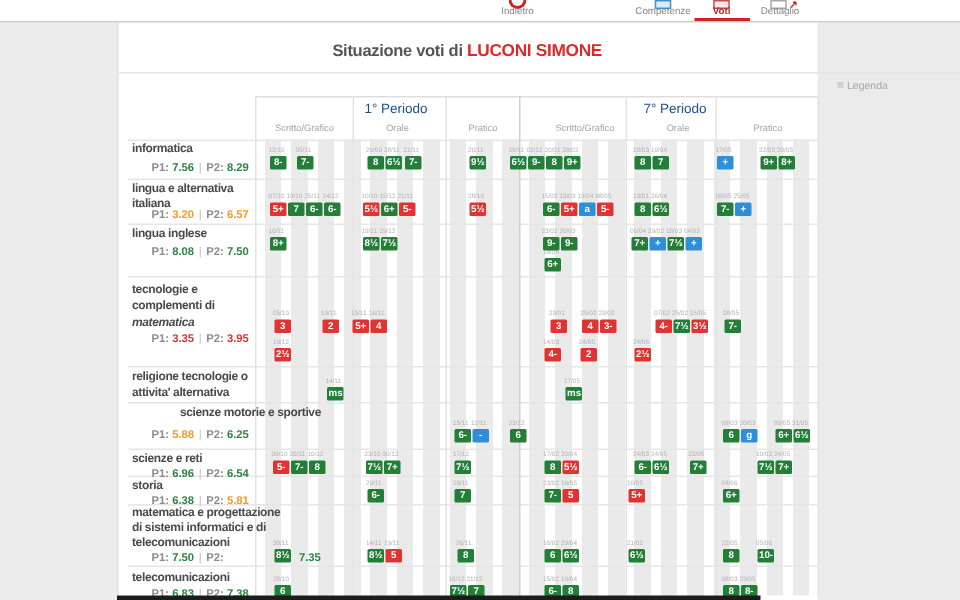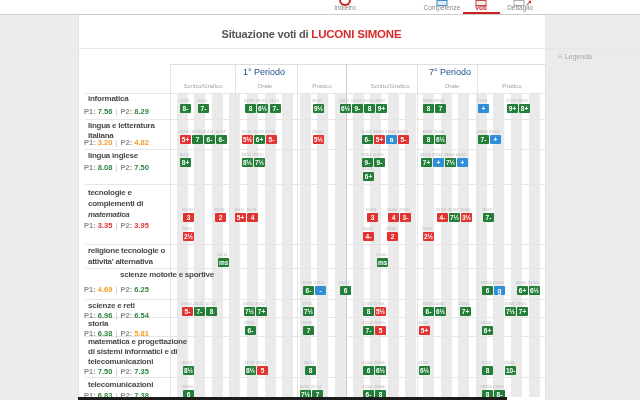--- a/index.html
+++ b/index.html
@@ -37,21 +37,21 @@
   .col-header{position:absolute;top:82px;width:70px;transform:translateX(-50%);text-align:center;font-size:6.2px;color:#a3a3a3;white-space:nowrap;}
   
   #stripes{left:170px;top:93px;width:375px;height:304px;
     background:repeating-linear-gradient(90deg,transparent 0px,transparent 6.6px,#eaeaea 6.6px,#eaeaea 17.6px);}
   .vline{position:absolute;top:64px;height:333px;width:1px;background:#e3e3e3;}
   .vline.strong{background:#cfcfcf;}
   .hline{position:absolute;left:85px;width:460px;height:1px;background:#e6e6e6;}
   #grid-top{left:170px;top:64px;width:375px;height:1px;background:#dddddd;}
   
   .subject{position:absolute;left:88px;width:84px;font-size:8px;font-weight:bold;color:#4a4a4a;letter-spacing:-0.25px;white-space:nowrap;z-index:3;}
-  .avg{position:absolute;left:84px;font-size:7.5px;font-weight:bold;color:#8c8c8c;white-space:nowrap;z-index:3;}
+  .avg{position:absolute;left:101px;font-size:7.5px;font-weight:bold;color:#8c8c8c;white-space:nowrap;z-index:3;}
   .avg .sep{color:#bdbdbd;font-weight:normal;padding:0 1px;}
   .chip{position:absolute;height:9px;min-width:9px;padding:0 1px;border-radius:1px;
     color:#ffffff;font-size:6.5px;font-weight:bold;line-height:9.5px;text-align:center;z-index:4;white-space:nowrap;}
   .chip-date{position:absolute;font-size:5px;color:#b3b3b3;white-space:nowrap;z-index:3;
     transform:scale(0.85);transform-origin:left bottom;}
 </style>
 </head>
 <body>
 
 <div class="abs" id="left-strip"></div>
@@ -135,23 +135,23 @@
     <div class="chip-date" style="left: 422px; top: 97px;">18/03</div>
     <div class="chip" style="left: 423px; top: 104px; background: rgb(35, 127, 56);">8</div>
     <div class="chip-date" style="left: 434px; top: 97px;">19/04</div>
     <div class="chip" style="left: 435px; top: 104px; background: rgb(35, 127, 56);">7</div>
     <div class="chip-date" style="left: 477px; top: 97px;">17/05</div>
     <div class="chip" style="left: 478px; top: 104px; background: rgb(46, 142, 216);">+</div>
     <div class="chip-date" style="left: 506px; top: 97px;">22/03</div>
     <div class="chip" style="left: 507px; top: 104px; background: rgb(35, 127, 56);">9+</div>
     <div class="chip-date" style="left: 518px; top: 97px;">29/05</div>
     <div class="chip" style="left: 519px; top: 104px; background: rgb(35, 127, 56);">8+</div>
-    <div class="subject" style="top: 121px;">lingua e letteratura</div>
+    <div class="subject" style="top: 121px;">lingua e alternativa</div>
     <div class="subject" style="top: 131px;">italiana</div>
-    <div class="avg" style="top: 138px;"><span>P1: </span><span style="color: rgb(245, 155, 34);">3.20</span><span class="sep">  | </span><span>P2: </span><span style="color: rgb(245, 155, 34);">4.82</span></div>
+    <div class="avg" style="top: 138px;"><span>P1: </span><span style="color: rgb(245, 155, 34);">3.20</span><span class="sep">  | </span><span>P2: </span><span style="color: rgb(245, 155, 34);">6.57</span></div>
     <div class="chip-date" style="left: 179px; top: 128px;">07/10</div>
     <div class="chip" style="left: 180px; top: 135px; background: rgb(226, 51, 51);">5+</div>
     <div class="chip-date" style="left: 191px; top: 128px;">19/10</div>
     <div class="chip" style="left: 192px; top: 135px; background: rgb(35, 127, 56);">7</div>
     <div class="chip-date" style="left: 203px; top: 128px;">25/11</div>
     <div class="chip" style="left: 204px; top: 135px; background: rgb(35, 127, 56);">6-</div>
     <div class="chip-date" style="left: 215px; top: 128px;">14/12</div>
     <div class="chip" style="left: 216px; top: 135px; background: rgb(35, 127, 56);">6-</div>
     <div class="chip-date" style="left: 241px; top: 128px;">10/10</div>
     <div class="chip" style="left: 242px; top: 135px; background: rgb(226, 51, 51);">5½</div>
@@ -233,21 +233,21 @@
     <div class="chip" style="left: 387px; top: 232px; background: rgb(226, 51, 51);">2</div>
     <div class="chip-date" style="left: 422px; top: 225px;">24/05</div>
     <div class="chip" style="left: 423px; top: 232px; background: rgb(226, 51, 51);">2½</div>
     <div class="subject" style="top: 246px;">religione tecnologie o</div>
     <div class="subject" style="top: 257px;">attivita' alternativa</div>
     <div class="chip-date" style="left: 217px; top: 251px;">14/11</div>
     <div class="chip" style="left: 218px; top: 258px; background: rgb(35, 127, 56);">ms</div>
     <div class="chip-date" style="left: 376px; top: 251px;">17/05</div>
     <div class="chip" style="left: 377px; top: 258px; background: rgb(35, 127, 56);">ms</div>
     <div class="subject" style="top: 270px; margin-left: 32px;">scienze motorie e sportive</div>
-    <div class="avg" style="top: 285px;"><span>P1: </span><span style="color: rgb(245, 155, 34);">4.69</span><span class="sep">  | </span><span>P2: </span><span style="color: rgb(46, 133, 64);">6.25</span></div>
+    <div class="avg" style="top: 285px;"><span>P1: </span><span style="color: rgb(245, 155, 34);">5.88</span><span class="sep">  | </span><span>P2: </span><span style="color: rgb(46, 133, 64);">6.25</span></div>
     <div class="chip-date" style="left: 302px; top: 279px;">15/11</div>
     <div class="chip" style="left: 303px; top: 286px; background: rgb(35, 127, 56);">6-</div>
     <div class="chip-date" style="left: 314px; top: 279px;">12/11</div>
     <div class="chip" style="left: 315px; top: 286px; background: rgb(46, 142, 216);">-</div>
     <div class="chip-date" style="left: 339px; top: 279px;">23/12</div>
     <div class="chip" style="left: 340px; top: 286px; background: rgb(35, 127, 56);">6</div>
     <div class="chip-date" style="left: 481px; top: 279px;">09/03</div>
     <div class="chip" style="left: 482px; top: 286px; background: rgb(35, 127, 56);">6</div>
     <div class="chip-date" style="left: 493px; top: 279px;">20/03</div>
     <div class="chip" style="left: 494px; top: 286px; background: rgb(46, 142, 216);">g</div>
@@ -293,21 +293,21 @@
     <div class="chip" style="left: 363px; top: 326px; background: rgb(35, 127, 56);">7-</div>
     <div class="chip-date" style="left: 374px; top: 319px;">16/05</div>
     <div class="chip" style="left: 375px; top: 326px; background: rgb(226, 51, 51);">5</div>
     <div class="chip-date" style="left: 418px; top: 319px;">16/05</div>
     <div class="chip" style="left: 419px; top: 326px; background: rgb(226, 51, 51);">5+</div>
     <div class="chip-date" style="left: 481px; top: 319px;">04/06</div>
     <div class="chip" style="left: 482px; top: 326px; background: rgb(35, 127, 56);">6+</div>
     <div class="subject" style="top: 337px;">matematica e progettazione</div>
     <div class="subject" style="top: 347px;">di sistemi informatici e di</div>
     <div class="subject" style="top: 357px;">telecomunicazioni</div>
-    <div class="avg" style="top: 367px;"><span>P1: </span><span style="color: rgb(46, 133, 64);">7.50</span><span class="sep">  | </span><span>P2: </span><span style="color: rgb(46, 133, 64);">7.35</span></div>
+    <div class="avg" style="top: 367px;"><span>P1: </span><span style="color: rgb(46, 133, 64);">7.50</span><span class="sep">  | </span><span>P2: </span><span style="color: rgb(46, 133, 64); margin-left: 48px;">7.35</span></div>
     <div class="chip-date" style="left: 182px; top: 359px;">30/11</div>
     <div class="chip" style="left: 183px; top: 366px; background: rgb(35, 127, 56);">8½</div>
     <div class="chip-date" style="left: 244px; top: 359px;">14/11</div>
     <div class="chip" style="left: 245px; top: 366px; background: rgb(35, 127, 56);">8½</div>
     <div class="chip-date" style="left: 256px; top: 359px;">19/11</div>
     <div class="chip" style="left: 257px; top: 366px; background: rgb(226, 51, 51);">5</div>
     <div class="chip-date" style="left: 304px; top: 359px;">26/11</div>
     <div class="chip" style="left: 305px; top: 366px; background: rgb(35, 127, 56);">8</div>
     <div class="chip-date" style="left: 362px; top: 359px;">16/02</div>
     <div class="chip" style="left: 363px; top: 366px; background: rgb(35, 127, 56);">6</div>

